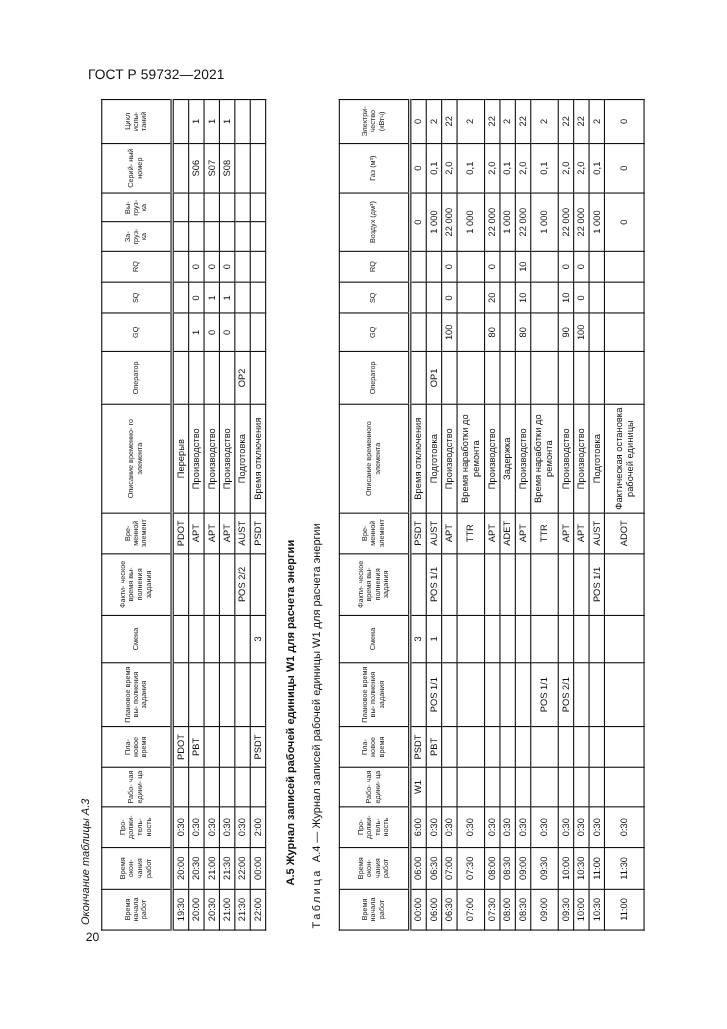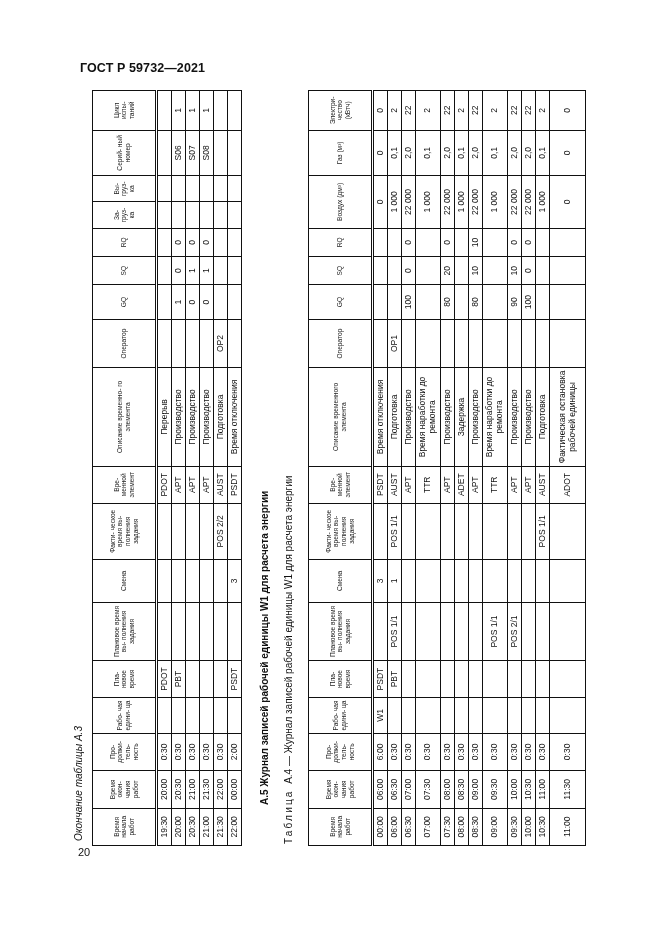--- a/index.html
+++ b/index.html
@@ -1,18 +1,18 @@
 <!DOCTYPE html>
 <html><head>
 <meta charset="utf-8">
 <style>
   html, body { margin:0; padding:0; background:#fff; }
   body { width:661px; height:935px; position:relative; overflow:hidden;
          font-family:"Liberation Sans", sans-serif; color:#111; }
-  .doc-header { position:absolute; left:80px; top:61px; font-weight:bold; font-size:12.5px; letter-spacing:0.1px; }
+  .doc-header { position:absolute; left:80px; top:61px; font-weight:normal; font-size:12.5px; letter-spacing:0.1px; }
   .page-number { position:absolute; left:78px; top:846px; font-size:11px; }
 
   
   .rot { position:absolute; transform-origin:0 0; transform:rotate(-90deg); }
 
   table.grid { border-collapse:collapse; table-layout:fixed; font-size:8.5px; }
   table.grid td, table.grid th { border:1px solid #111; padding:0 2px; text-align:center; vertical-align:middle; overflow:hidden; line-height:1.12; }
   table.grid th { font-weight:normal; font-size:6.6px; line-height:1.15; color:#222; }
   table.grid tr.head-row th { border-bottom:3px double #111; }
   table.grid td { height:13px; }

